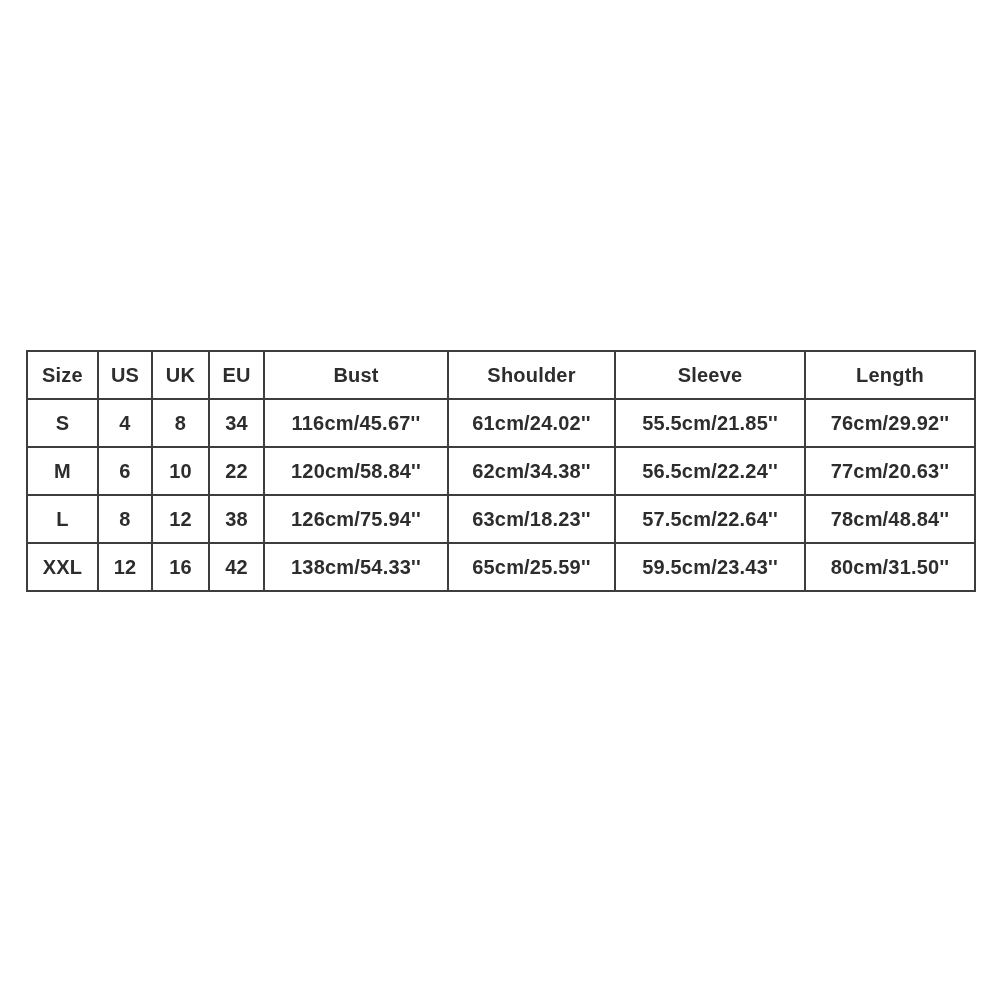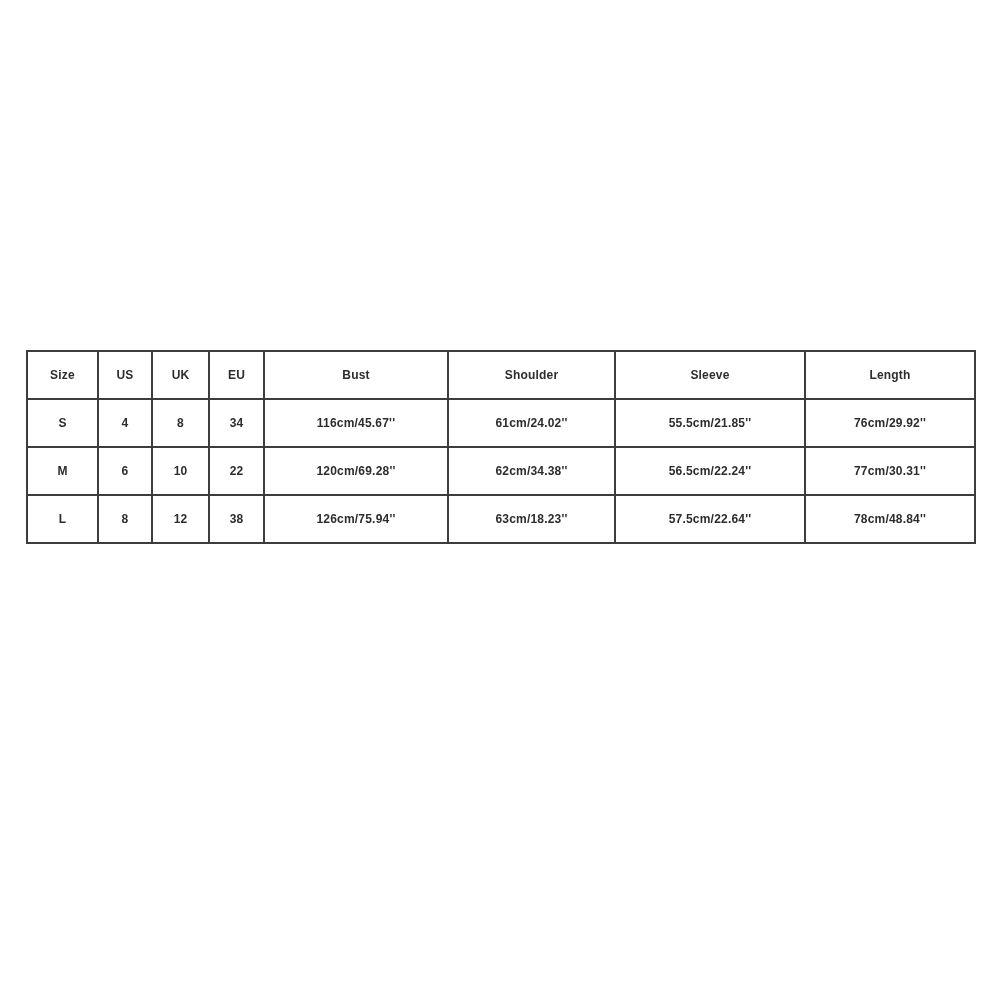--- a/index.html
+++ b/index.html
@@ -23,21 +23,21 @@
     width: 948px;
     border-collapse: collapse;
     table-layout: fixed;
   }
   table.size-chart th,
   table.size-chart td {
     border: 2px solid #3d3d3d;
     height: 46px;
     text-align: center;
     vertical-align: middle;
-    font-size: 12px;
+    font-size: 20px;
     font-weight: bold;
     color: #2d2d2d;
     letter-spacing: 0.2px;
     white-space: nowrap;
     overflow: hidden;
     padding: 0 2px;
   }
   col.c-size   { width: 71px; }
   col.c-us     { width: 54px; }
   col.c-uk     { width: 57px; }
@@ -83,30 +83,40 @@
           <td>116cm/45.67''</td>
           <td>61cm/24.02''</td>
           <td>55.5cm/21.85''</td>
           <td>76cm/29.92''</td>
         </tr>
         <tr>
           <td>M</td>
           <td>6</td>
           <td>10</td>
           <td>22</td>
-          <td>120cm/69.28''</td>
+          <td>120cm/58.84''</td>
           <td>62cm/34.38''</td>
           <td>56.5cm/22.24''</td>
-          <td>77cm/30.31''</td>
+          <td>77cm/20.63''</td>
         </tr>
         <tr>
           <td>L</td>
           <td>8</td>
           <td>12</td>
           <td>38</td>
           <td>126cm/75.94''</td>
           <td>63cm/18.23''</td>
           <td>57.5cm/22.64''</td>
           <td>78cm/48.84''</td>
         </tr>
+        <tr>
+          <td>XXL</td>
+          <td>12</td>
+          <td>16</td>
+          <td>42</td>
+          <td>138cm/54.33''</td>
+          <td>65cm/25.59''</td>
+          <td>59.5cm/23.43''</td>
+          <td>80cm/31.50''</td>
+        </tr>
       </tbody>
   </table>
 </div>
 
 </body></html>

